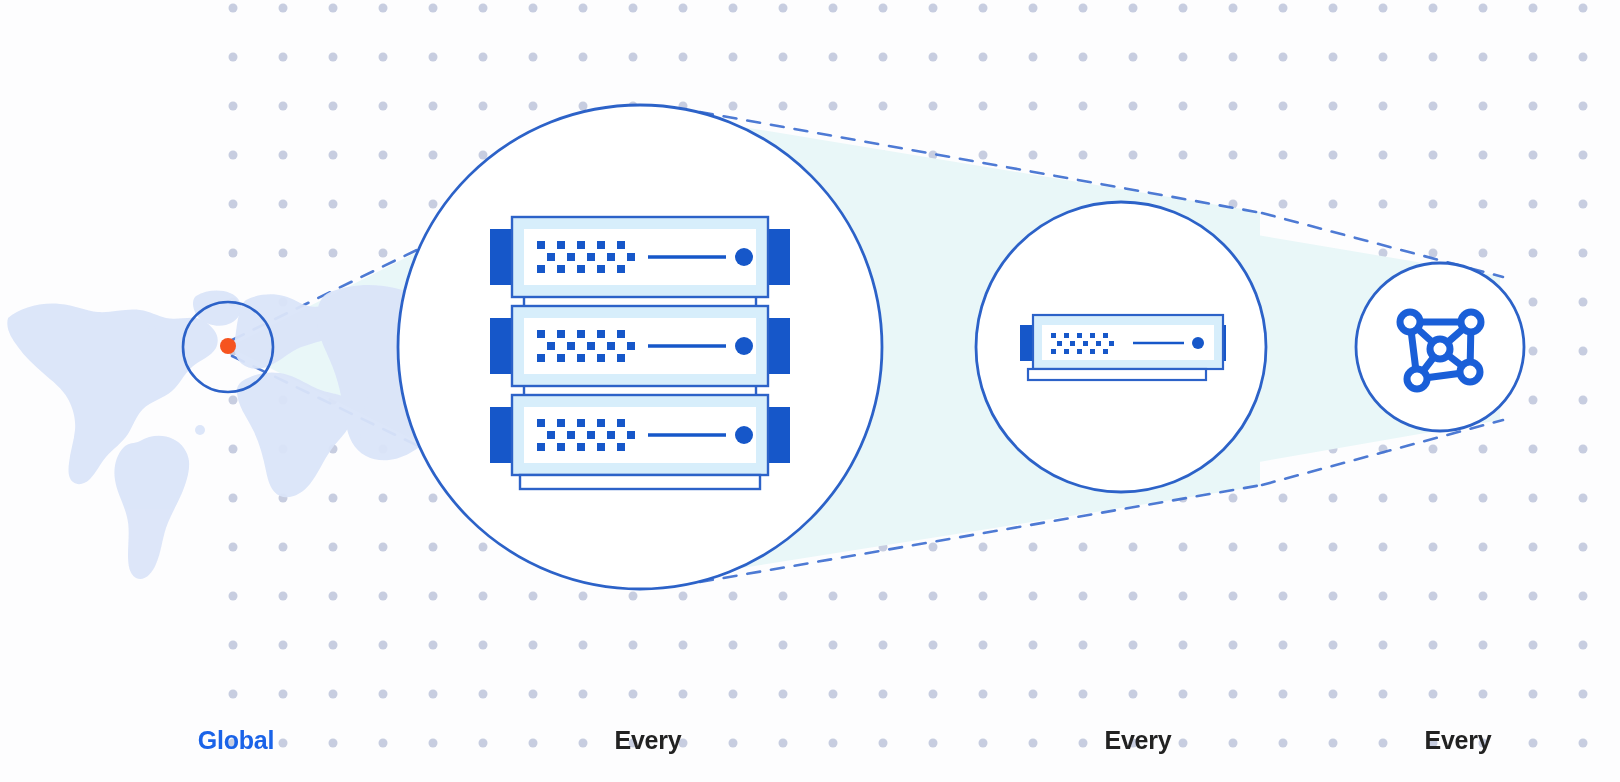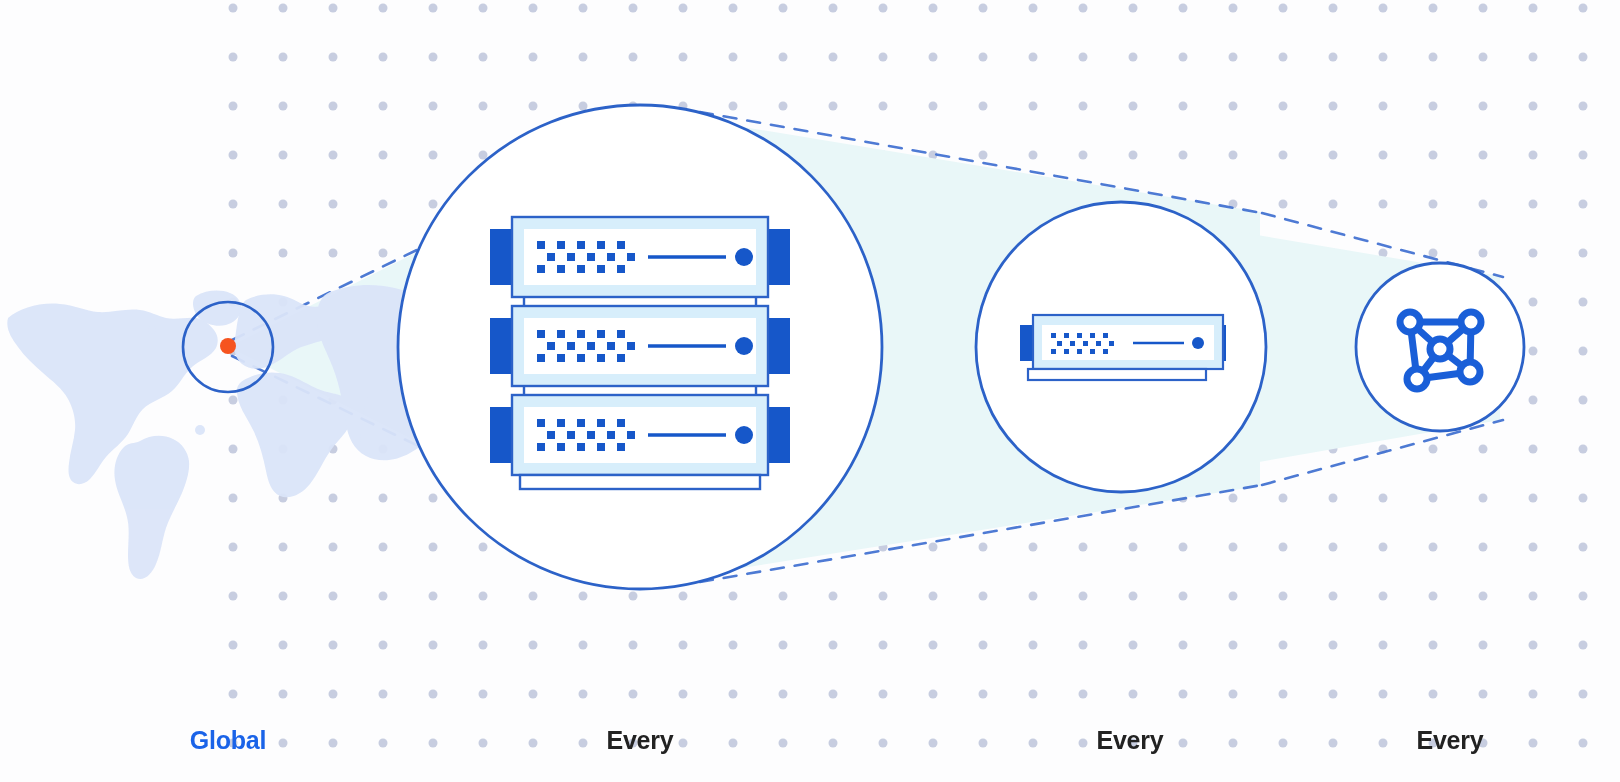--- a/index.html
+++ b/index.html
@@ -19,21 +19,21 @@
   }
   #stage > svg.layer {
     position: absolute;
     left: 0;
     top: 0;
     width: 1620px;
     height: 782px;
   }
   .labels {
     position: absolute;
-    left: 0;
+    left: 8px;
     top: 0;
     width: 1448px;
     height: 782px;
     pointer-events: none;
   }
   .caption {
     position: absolute;
     text-align: center;
     font-size: 25px;
     line-height: 1.16;

